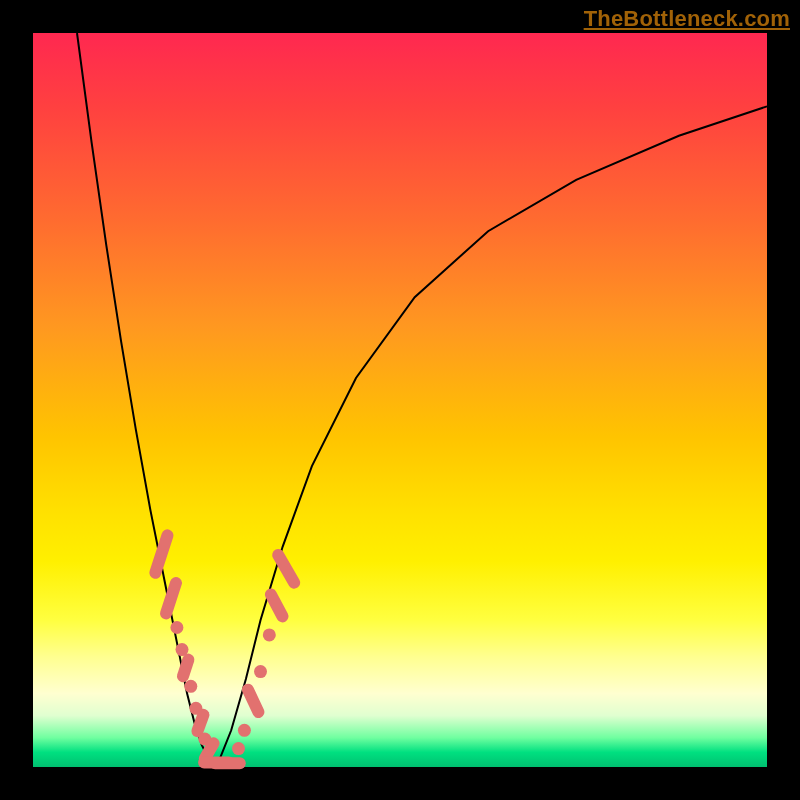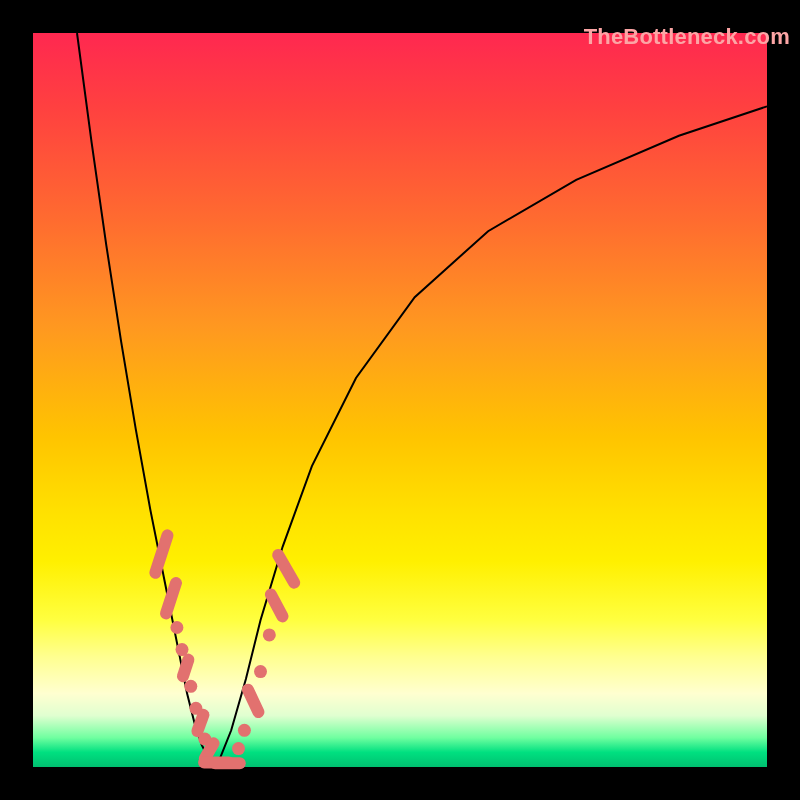--- a/index.html
+++ b/index.html
@@ -37,26 +37,27 @@
       #ffff90 85%,
       #ffffd0 90%,
       #e0ffd0 93%,
       #70ffa0 96%,
       #00e080 98%,
       #00c070 100%
     );
   }
   .watermark {
     position: absolute;
-    top: 24px;
+    top: 6px;
     right: 10px;
-    color: #fca5a5;
+    color: #a16207;
     font-size: 22px;
     font-weight: 600;
     letter-spacing: 0.2px;
+    text-decoration: underline;
   }
   svg.curves {
     position: absolute;
     left: 0; top: 0;
     width: 734px;
     height: 734px;
     overflow: visible;
   }
   .curve-line {
     fill: none;

